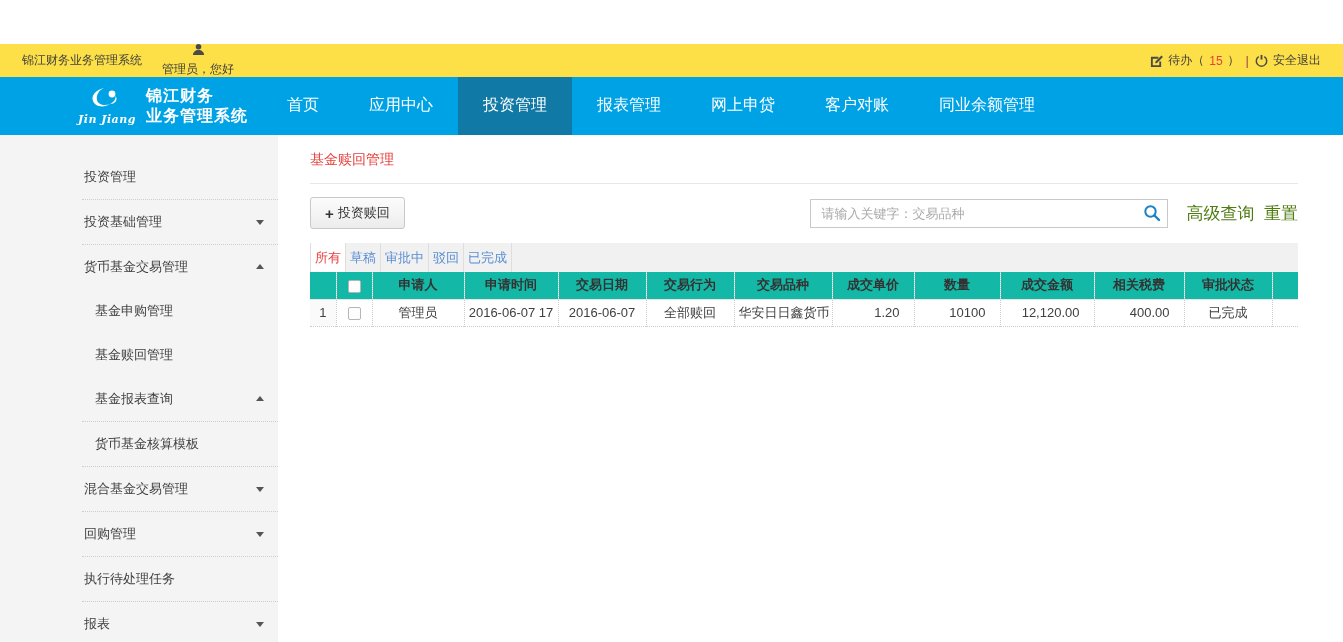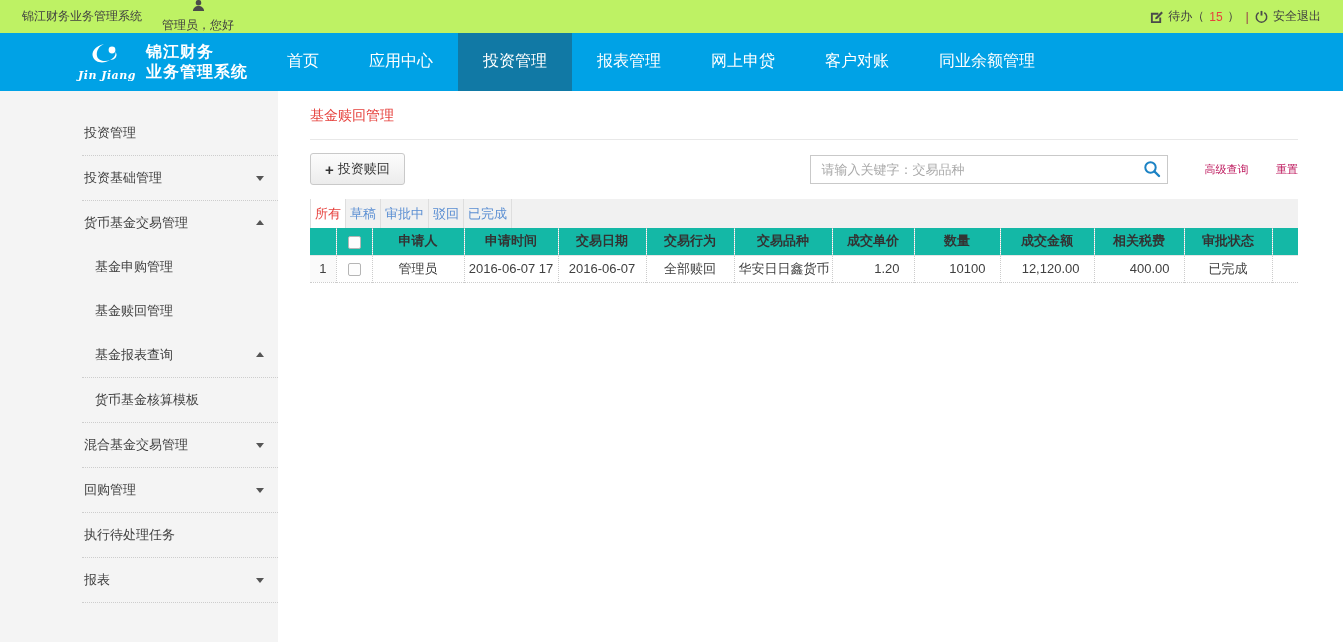--- a/index.html
+++ b/index.html
@@ -2,21 +2,21 @@
 <html><head>
 <meta charset="utf-8">
 <style>
   * { box-sizing: border-box; margin: 0; padding: 0; }
   html,body { width:1343px; height:642px; }
   body {
     font-family: "Liberation Sans", "DejaVu Sans", sans-serif;
     background:#fff; color:#404040; overflow:hidden; font-size:13px;
   }
   
-  .topbar { height:33px; display:flex; align-items:center; padding:4px 22px; background:#bef264; font-size:12px; color:#404040; }
+  .topbar { height:33px; display:flex; align-items:center; padding:4px 22px; background:#fde047; font-size:12px; color:#404040;margin-top:44px; }
   .topbar .sysname { margin-right:20px; }
   .topbar .usergroup { display:flex; align-items:center; gap:5px;flex-direction:column; }
   .topbar .spacer { flex:1; }
   .topbar .right { display:flex; align-items:center; }
   .todo-count { color:#e6413d; }
   .top-sep { color:#9c4a4a; margin:0 6px; font-size:13px; }
   .icon12 { width:13px; height:13px; display:inline-block; vertical-align:-2px; }
   
   .navbar { height:58px; background:#00a2e6; display:flex; align-items:stretch; }
   .logo { display:flex; align-items:center; margin-left:78px; color:#fff; }
@@ -42,21 +42,21 @@
   .btn-add { display:inline-flex; align-items:center; gap:4px; padding:6px 14px; font-size:13px; color:#333;
     background:linear-gradient(#fcfcfc,#ececec); border:1px solid #c9c9c9; border-radius:3px; cursor:pointer; }
   .btn-add .plus { font-weight:bold; font-size:15px; line-height:1; }
   .toolbar .spacer { flex:1; }
   .search-wrap { position:relative; width:358px; }
   .search-input { width:100%; height:29px; border:1px solid #c9c9c9; padding:0 28px 0 10px; font-size:13px; color:#701a75;
     font-family:"Liberation Sans", sans-serif; outline:none; }
   .search-input::placeholder { color:#a9a9a9; }
   .search-btn { position:absolute; right:6px; top:5px; width:20px; height:20px; cursor:pointer; background:none; border:none; }
   .q-links { margin-left:12px; white-space:nowrap; }
-  .q-links a { color:#be185d; text-decoration:none; font-size:11px; margin-left:24px; cursor:pointer; }
+  .q-links a { color:#4d7c0f; text-decoration:none; font-size:17px; margin-left:6px; cursor:pointer; }
   
   .tabstrip { margin-top:14px; background:#f1f1f1; display:flex; height:29px; }
   .tab { line-height:29px; padding:0 4px; font-size:13px; color:#5a8ed2; border-left:1px solid #dedede; cursor:pointer; }
   .tab:last-of-type { border-right:1px solid #dedede; }
   .tab.active { background:#fff; color:#e6413d; }
   
   table { width:100%; border-collapse:collapse; font-size:13px; table-layout:fixed; }
   thead th { background:#14b8a6; font-weight:bold; color:#333; }
   th, td { height:27px; text-align:center; border-right:1px dotted #ccc; padding:0 4px; white-space:nowrap; overflow:hidden; }
   th.filler, td.filler { border-right:none; }

